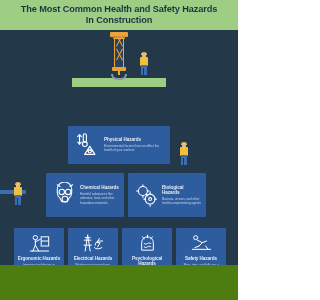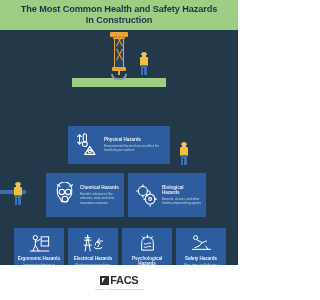--- a/index.html
+++ b/index.html
@@ -285,21 +285,14 @@
         </svg>
       </div>
       <div class="card-text">
         <div class="card-title">Safety Hazards</div>
         <div class="card-desc">Slips, trips, and falls are a common example of safety hazards</div>
       </div>
     </div>
 
   </div>
 
-  <div class="footer">
-    <div class="logo-row">
-      <div class="logo-mark"></div>
-      <div class="logo-word">FACS</div>
-    </div>
-    <div class="logo-tagline">Forensic Analytical Consulting Services</div>
-  </div>
 
 </div>
 
 </body></html>

